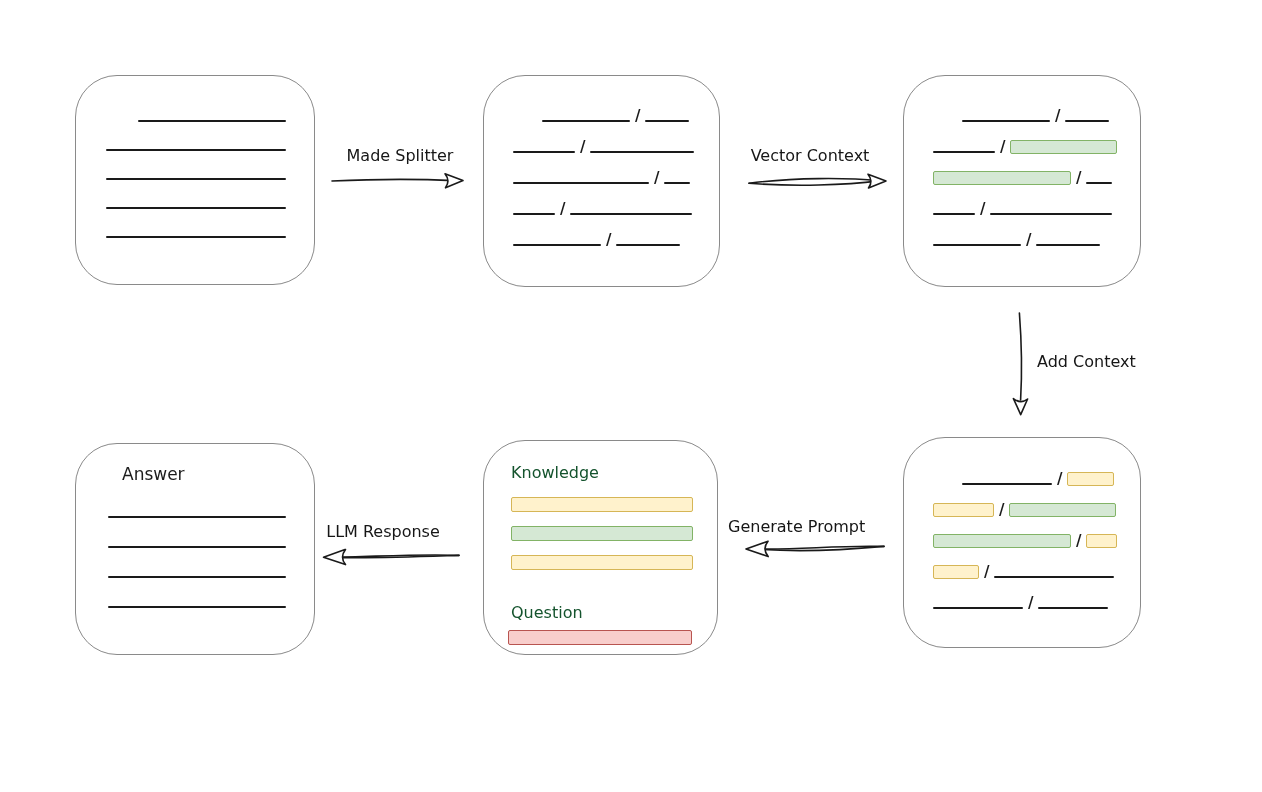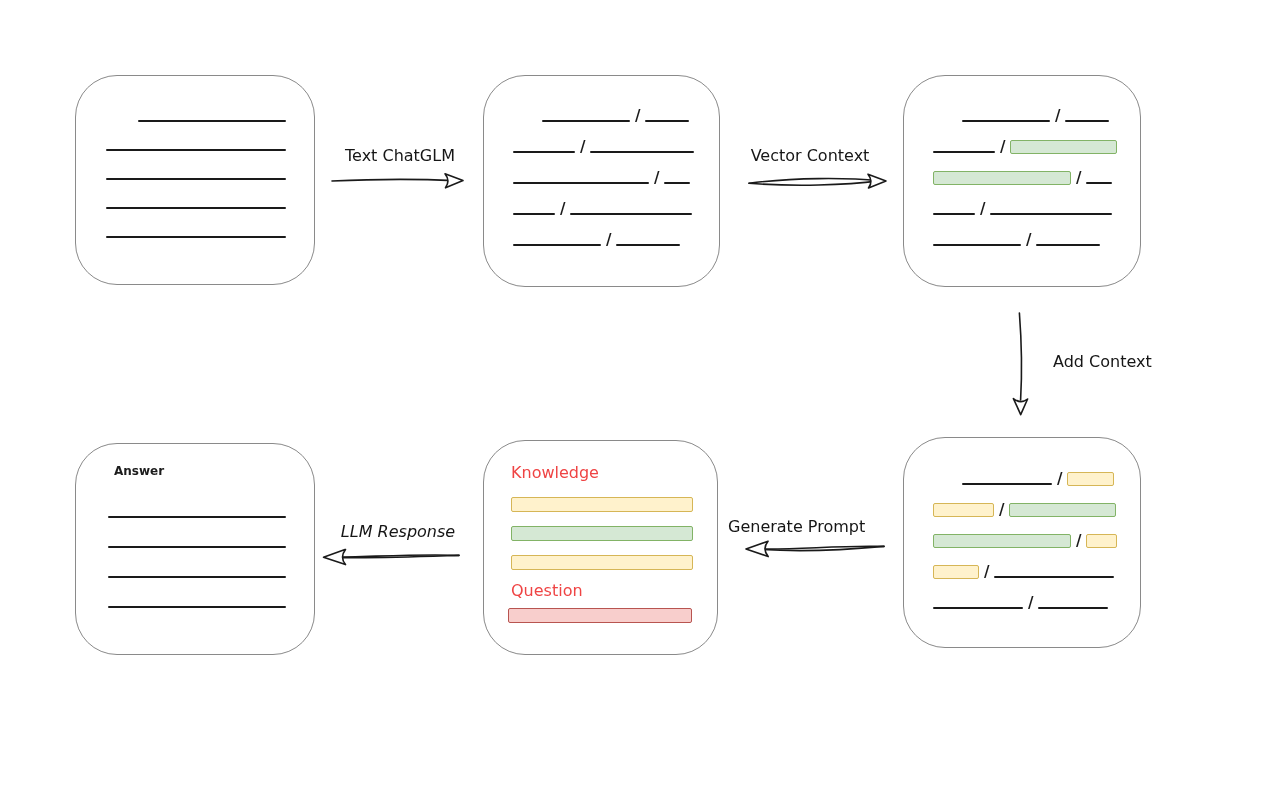--- a/index.html
+++ b/index.html
@@ -36,37 +36,37 @@
   .seg-row{display:flex;align-items:flex-end;height:16px;}
   .seg-line{display:inline-block;height:2px;background:var(--line,#1a1a1a);border-radius:1px;margin-bottom:1px;}
   .seg-slash{font-size:15px;font-weight:600;line-height:13px;margin:0 5px;color:var(--line,#1a1a1a);}
   .seg-bar{display:inline-block;height:14px;border-radius:2px;border:1.4px solid;box-sizing:border-box;}
   .seg-bar.green,.bar.green{background:var(--green-fill,#d5e8d4);border-color:var(--green-border,#82b366);}
   .seg-bar.yellow,.bar.yellow{background:var(--yellow-fill,#fff2cc);border-color:var(--yellow-border,#d6b656);}
   .bar.red{background:var(--red-fill,#f8cecc);border-color:var(--red-border,#b85450);}
 
   
   .prompt-content{position:absolute;left:27px;top:22px;width:182px;}
-  .box-label{font-size:16px;font-weight:500;height:20px;line-height:20px;color:#ef4444;}
+  .box-label{font-size:16px;font-weight:500;height:20px;line-height:20px;color:#14532d;}
   .bar{height:15px;border-radius:2px;border:1.4px solid;box-sizing:border-box;width:182px;}
   .bar.b1{margin-top:14px;}
   .bar.b2,.bar.b3{margin-top:14px;}
-  .q-label{margin-top:11px;}
+  .q-label{margin-top:33px;}
   .bar.redbar{margin-top:7px;margin-left:-3px;width:184px;}
 
   
-  .answer-label{position:absolute;left:38px;top:20px;font-size:12px;font-weight:700;}
+  .answer-label{position:absolute;left:46px;top:20px;font-size:17px;font-weight:400;}
 
   
   .label{position:absolute;font-size:16px;font-weight:500;color:#161616;white-space:nowrap;}
   .lbl-text-splitter{left:330px;top:146px;width:140px;text-align:center;}
   .lbl-vector-search{left:738px;top:146px;width:144px;text-align:center;}
-  .lbl-add-context{left:1037px;top:352px;width:130px;text-align:left;margin-left:16px;}
+  .lbl-add-context{left:1037px;top:352px;width:130px;text-align:left;}
   .lbl-generate-prompt{left:728px;top:517px;width:164px;text-align:left;}
-  .lbl-llm-response{left:326px;top:522px;width:144px;text-align:center;font-style:italic;}
+  .lbl-llm-response{left:311px;top:522px;width:144px;text-align:center;}
   .caption{position:absolute;left:760px;top:686px;width:440px;text-align:center;font-size:17px;font-weight:500;color:#161616;white-space:nowrap;}
 </style>
 </head>
 <body>
 
 <div class="canvas">
 
   <svg class="arrows" width="1262" height="792" aria-hidden="true">
     <g>
       <path class="shaft" d="M332 181 C372 179.2 424 179.2 454 180.6"></path>
@@ -86,21 +86,21 @@
       <path class="shaft" d="M884 546.4 C840 550.4 797 552.4 753 548.8"></path>
       <path class="head" d="M768 541.2 L746 548.9 L768.2 556.6 Q761.8 549 768 541.2 Z"></path>
     </g>
     <g>
       <path class="shaft" d="M459 555.4 C420 553.6 374 556.8 331 557.4"></path>
       <path class="shaft" d="M459 555.4 C417 556.8 372 558.6 331 557.4"></path>
       <path class="head" d="M345 549.5 L323.5 557.2 L345.5 564.6 Q339.5 557.3 345.5 549.5 Z"></path>
     </g>
   </svg>
 
-  <div class="label lbl-text-splitter">Text ChatGLM</div>
+  <div class="label lbl-text-splitter">Made Splitter</div>
   <div class="label lbl-vector-search">Vector Context</div>
   <div class="label lbl-add-context">Add Context</div>
   <div class="label lbl-generate-prompt">Generate Prompt</div>
   <div class="label lbl-llm-response">LLM Response</div>
 
   <div class="box" id="box-document">
     <div class="doc-lines">
         <div class="text-line"></div>
         <div class="text-line"></div>
         <div class="text-line"></div>

